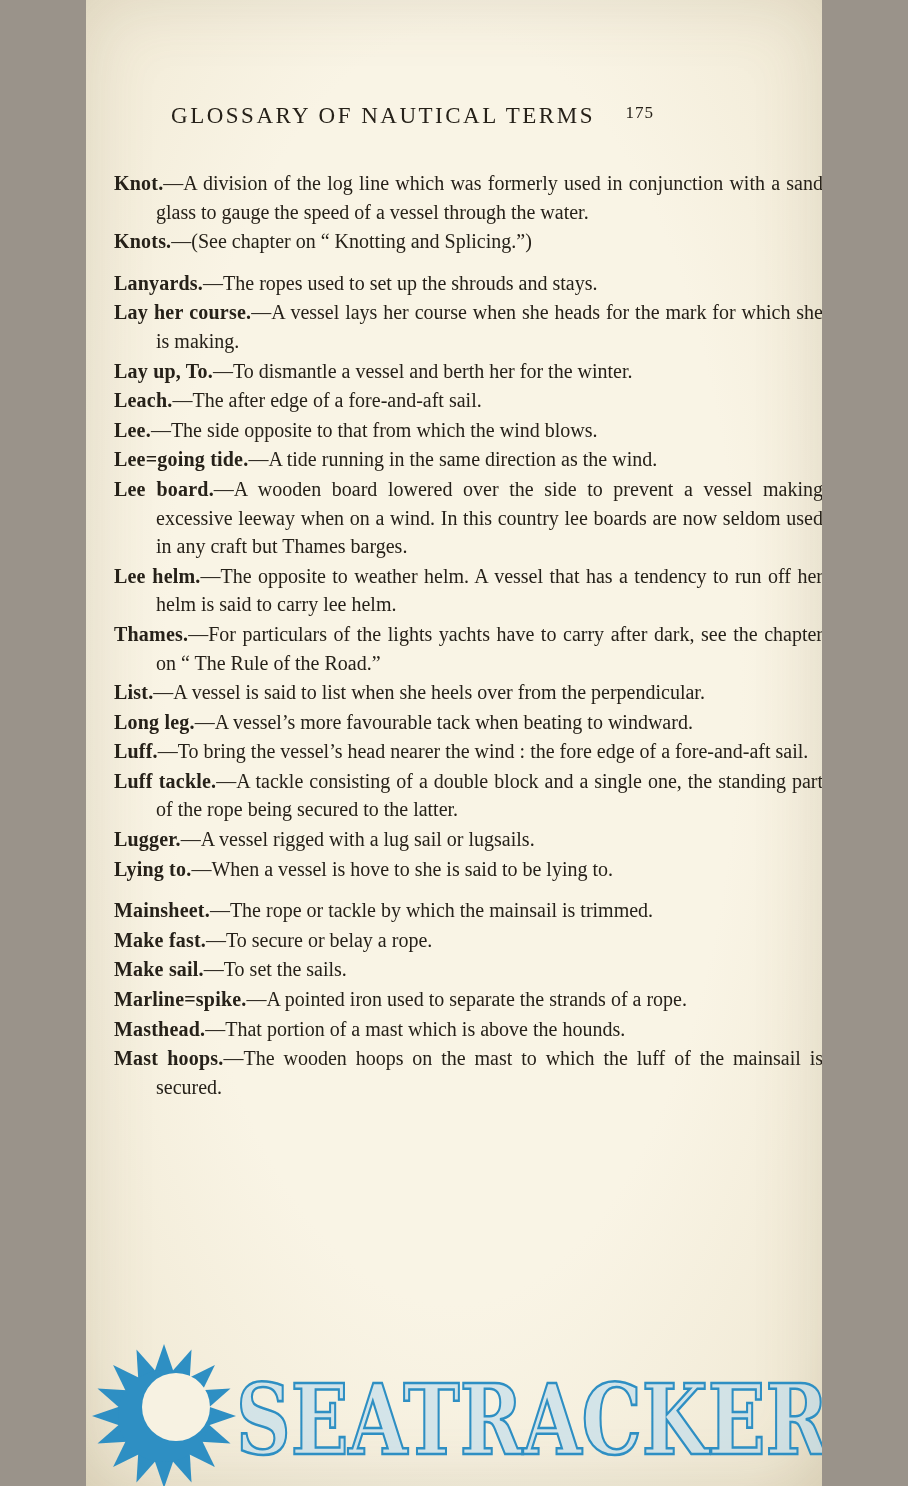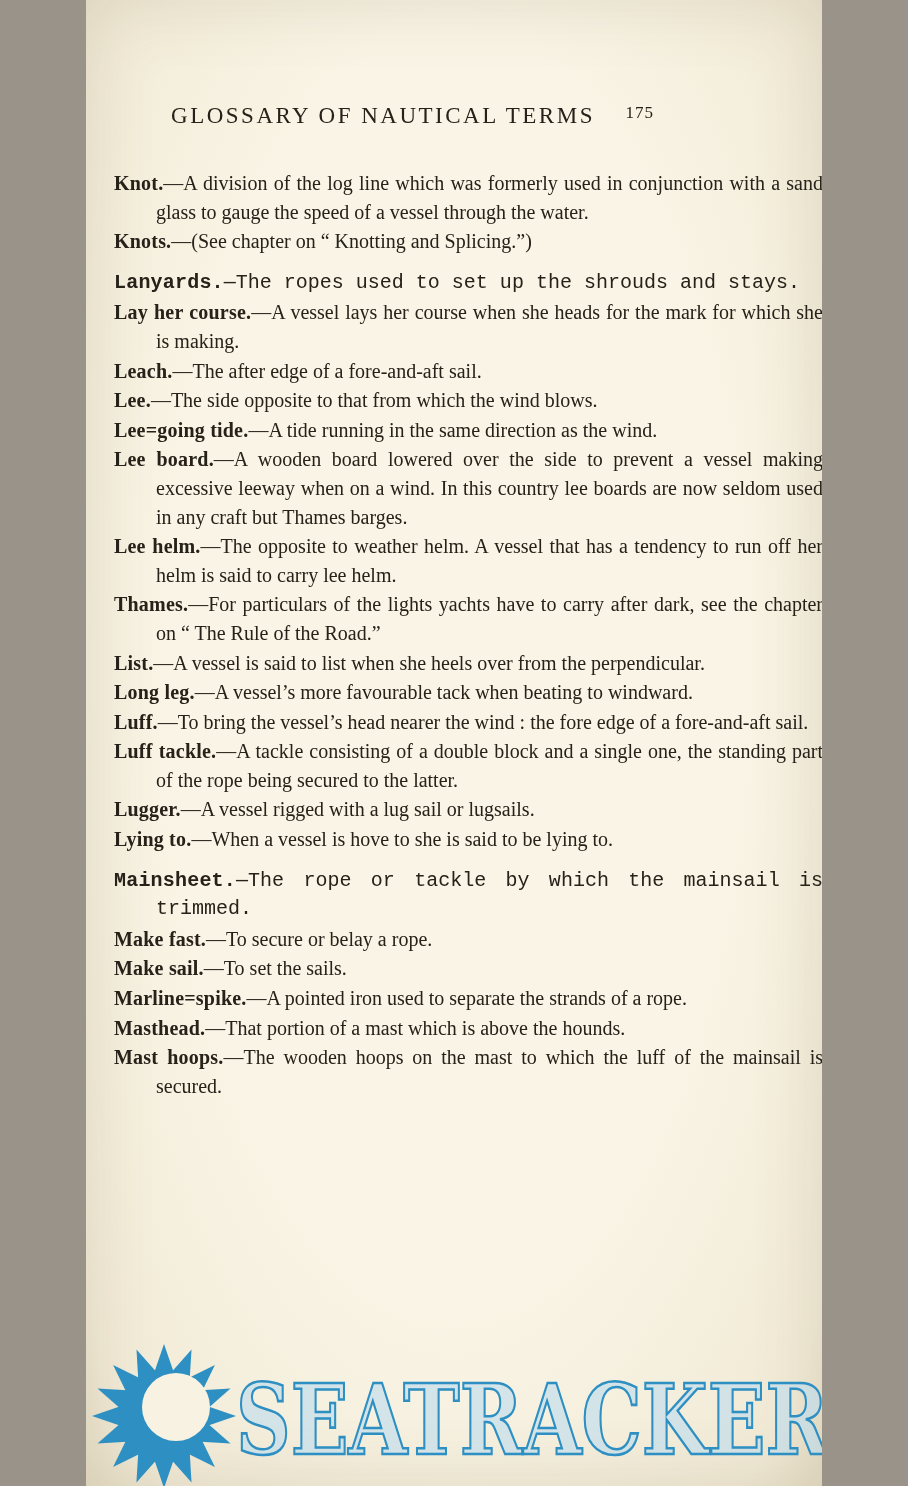--- a/index.html
+++ b/index.html
@@ -42,21 +42,21 @@
     line-height: 28.6px;
     margin-top: 12px;
   }
   .entry {
     text-align: justify;
     padding-left: 42px;
     text-indent: -42px;
     margin-bottom: 1px;
   }
   .entry b { font-weight: 700; letter-spacing: 0.2px; }
-  .group-gap { margin-top: 13px; font-family: Liberation Mono, monospace; }
+  .group-gap { margin-top: 13px; }
   .watermark {
     position: absolute;
     left: 0;
     top: 1342px;
     width: 908px;
     height: 144px;
     display: block;
   }
 </style>
 </head>
@@ -67,20 +67,21 @@
   <header class="page-header">
     <span>GLOSSARY OF NAUTICAL TERMS</span>
     <span class="page-number">175</span>
   </header>
 
   <main class="glossary-body" id="entries">
       <p class="entry"><b>Knot.</b><span>—A division of the log line which was formerly used in conjunction with a sand glass to gauge the speed of a vessel through the water.</span></p>
       <p class="entry"><b>Knots.</b><span>—(See chapter on “ Knotting and Splicing.”)</span></p>
       <p class="entry group-gap"><b>Lanyards.</b><span>—The ropes used to set up the shrouds and stays.</span></p>
       <p class="entry"><b>Lay her course.</b><span>—A vessel lays her course when she heads for the mark for which she is making.</span></p>
+      <p class="entry"><b>Lay up, To.</b><span>—To dismantle a vessel and berth her for the winter.</span></p>
       <p class="entry"><b>Leach.</b><span>—The after edge of a fore-and-aft sail.</span></p>
       <p class="entry"><b>Lee.</b><span>—The side opposite to that from which the wind blows.</span></p>
       <p class="entry"><b>Lee=going tide.</b><span>—A tide running in the same direction as the wind.</span></p>
       <p class="entry"><b>Lee board.</b><span>—A wooden board lowered over the side to prevent a vessel making excessive leeway when on a wind.  In this country lee boards are now seldom used in any craft but Thames barges.</span></p>
       <p class="entry"><b>Lee helm.</b><span>—The opposite to weather helm.  A vessel that has a tendency to run off her helm is said to carry lee helm.</span></p>
       <p class="entry"><b>Thames.</b><span>—For particulars of the lights yachts have to carry after dark, see the chapter on “ The Rule of the Road.”</span></p>
       <p class="entry"><b>List.</b><span>—A vessel is said to list when she heels over from the perpendicular.</span></p>
       <p class="entry"><b>Long leg.</b><span>—A vessel’s more favourable tack when beating to windward.</span></p>
       <p class="entry"><b>Luff.</b><span>—To bring the vessel’s head nearer the wind :  the fore edge of a fore-and-aft sail.</span></p>
       <p class="entry"><b>Luff tackle.</b><span>—A tackle consisting of a double block and a single one, the standing part of the rope being secured to the latter.</span></p>

